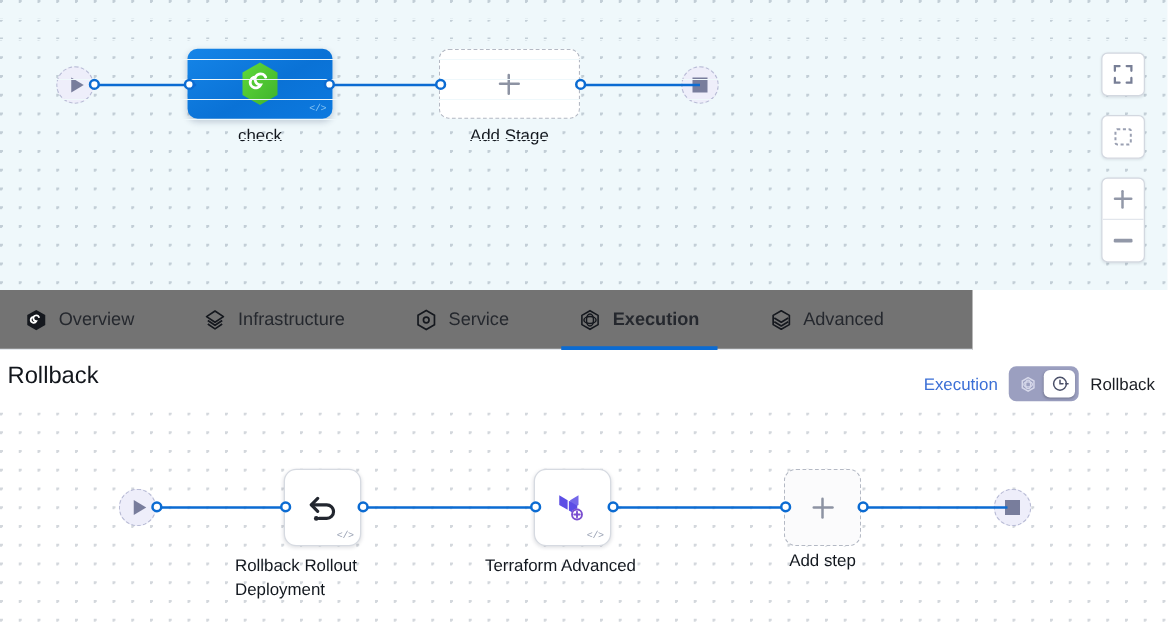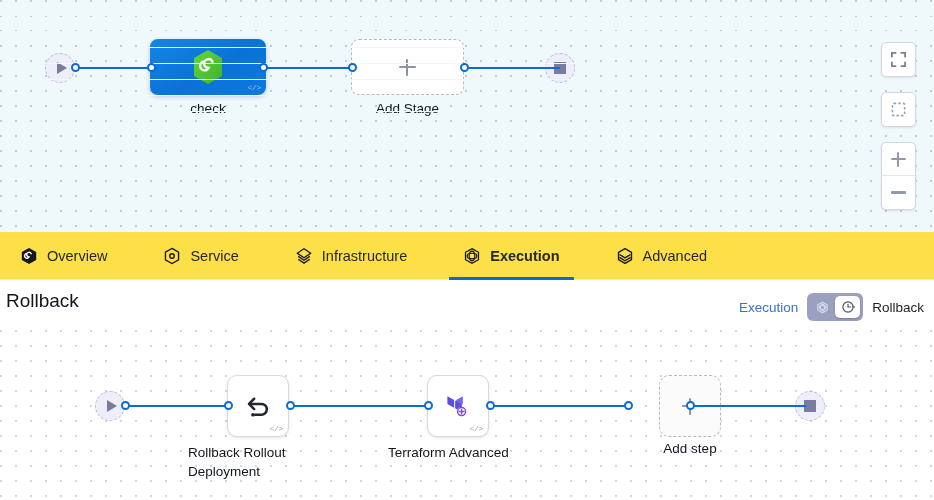--- a/index.html
+++ b/index.html
@@ -140,22 +140,22 @@
   .z-plus { position: relative; width: 15px; height: 15px; }
   .z-plus::before, .z-plus::after {
     content: ""; position: absolute; background: #9298a8; border-radius: 1px;
   }
   .z-plus::before { left: 0; top: 6.3px; width: 15px; height: 2.2px; }
   .z-plus::after  { top: 0; left: 6.3px; height: 15px; width: 2.2px; }
   .z-minus { width: 15px; height: 2.2px; background: #9298a8; border-radius: 1px; }
 
   
   .tabbar {
-    position: absolute; left: 0; top: 232px; width: 934px; height: 48px;
-    background: #fde047; border-bottom: 1px solid #e3e7ec;
+    position: absolute; left: 0; top: 232px; width: 778px; height: 48px;
+    background: #737373; border-bottom: 1px solid #e3e7ec;
     display: flex; align-items: stretch; padding-left: 18px;
   }
   .tab {
     display: flex; align-items: center; gap: 9px;
     padding: 0 2px; margin-right: 52px;
     font-size: 14.5px; color: #25282e; position: relative;
   }
   .tab.active { font-weight: bold; }
   .tab.active::after {
     content: ""; position: absolute; left: -12px; right: -12px; bottom: -1px;
@@ -276,35 +276,35 @@
     <div class="tab">
       <svg class="tab-ico" viewBox="0 0 20 20">
         <path d="M10 1 L18 5.5 L18 14.5 L10 19 L2 14.5 L2 5.5 Z" fill="#15181e"></path>
         <path d="M7.6 7.3 a2.6 2.6 0 1 0 2.4 3.8 a2.6 2.6 0 1 1 2.4 -3.7" fill="none" stroke="#ffffff" stroke-width="1.6" stroke-linecap="round"></path>
       </svg>
       <span>Overview</span>
     </div>
 
     <div class="tab">
       <svg class="tab-ico" viewBox="0 0 20 20">
-        <path d="M10 1.6 L17.3 5.8 L17.3 14.2 L10 18.4 L2.7 14.2 L2.7 5.8 Z" fill="none" stroke="#15181e" stroke-width="1.5"></path>
-        <circle cx="10" cy="10" r="2.5" fill="none" stroke="#15181e" stroke-width="1.5"></circle>
-      </svg>
-      <span>Service</span>
-    </div>
-
-    <div class="tab">
-      <svg class="tab-ico" viewBox="0 0 20 20">
         <g fill="none" stroke="#15181e" stroke-width="1.5" stroke-linejoin="round">
           <path d="M10 2 L17.5 7 L10 12 L2.5 7 Z"></path>
           <path d="M3.6 10.4 L10 14.7 L16.4 10.4"></path>
           <path d="M3.6 13.6 L10 17.9 L16.4 13.6"></path>
         </g>
       </svg>
       <span>Infrastructure</span>
+    </div>
+
+    <div class="tab">
+      <svg class="tab-ico" viewBox="0 0 20 20">
+        <path d="M10 1.6 L17.3 5.8 L17.3 14.2 L10 18.4 L2.7 14.2 L2.7 5.8 Z" fill="none" stroke="#15181e" stroke-width="1.5"></path>
+        <circle cx="10" cy="10" r="2.5" fill="none" stroke="#15181e" stroke-width="1.5"></circle>
+      </svg>
+      <span>Service</span>
     </div>
 
     <div class="tab active">
       <svg class="tab-ico" viewBox="0 0 20 20">
         <path d="M10 1.8 L17.2 5.9 L17.2 14.1 L10 18.2 L2.8 14.1 L2.8 5.9 Z" fill="none" stroke="#15181e" stroke-width="1.4"></path>
         <ellipse cx="10" cy="10" rx="5.4" ry="3.1" fill="none" stroke="#15181e" stroke-width="1.3"></ellipse>
         <ellipse cx="10" cy="10" rx="3.1" ry="5.4" fill="none" stroke="#15181e" stroke-width="1.3"></ellipse>
       </svg>
       <span>Execution</span>
     </div>
@@ -386,21 +386,21 @@
           <circle cx="19.6" cy="21.6" r="4" fill="none" stroke="#7b4fd0" stroke-width="1.5"></circle>
           <path d="M19.6 19.4 L19.6 23.8 M17.4 21.6 L21.8 21.6" stroke="#7b4fd0" stroke-width="1.5" stroke-linecap="round"></path>
         </svg>
         <span class="code-badge on-white">&lt;/&gt;</span>
       </div>
       <div class="node-label wrap" style="top:68px;">Terraform Advanced</div>
     </div>
     <div class="port" style="left:424px; top:71px;"></div>
     <div class="port" style="left:486px; top:71px;"></div>
 
-    <div class="node" style="left:627px; top:45px;margin-left:32px;">
+    <div class="node" style="left:627px; top:45px;">
       <div class="add-step-box">
         <div class="plus"></div>
       </div>
       <div class="node-label" style="top:66px;">Add step</div>
     </div>
     <div class="port" style="left:624px; top:71px;"></div>
     <div class="port" style="left:686px; top:71px;"></div>
 
     <div class="node" style="left:795px; top:61px;">
       <div class="term-circle">

